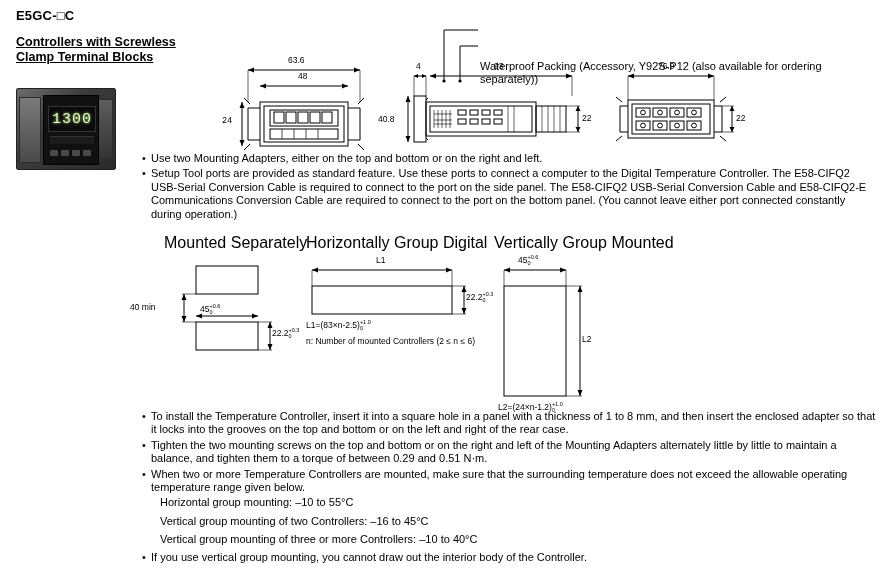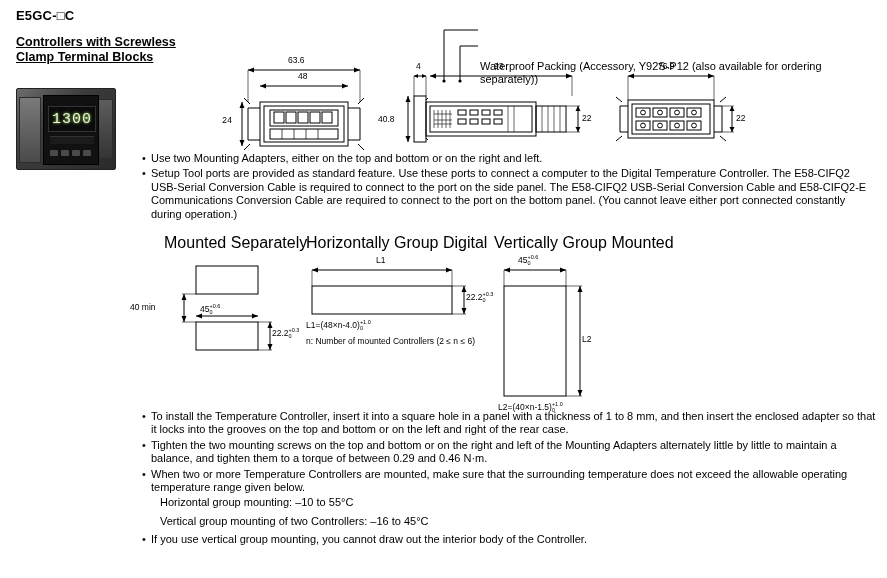--- a/index.html
+++ b/index.html
@@ -327,21 +327,21 @@
       <path d="M164,30 l-2.5,6 h5 z" fill="#000"></path>
       <path d="M164,58 l-2.5,-6 h5 z" fill="#000"></path>
       <line x1="152" y1="30" x2="166" y2="30" stroke="#000" stroke-width=".6"></line>
       <line x1="152" y1="58" x2="166" y2="58" stroke="#000" stroke-width=".6"></line>
     </svg>
     <div class="dim-txt" style="left:76px; top:-1px;">L1</div>
     <div class="dim-txt" style="left:166px; top:36px;">
       <span>22.2</span><span class="frac"><span style="display:block">+0.3</span><span style="display:block">0</span></span>
     </div>
     <div class="dim-txt" style="left:6px; top:64px;">
-      <span>L1=(48×n-4.0)</span><span class="frac"><span style="display:block">+1.0</span><span style="display:block">0</span></span>
+      <span>L1=(83×n-2.5)</span><span class="frac"><span style="display:block">+1.0</span><span style="display:block">0</span></span>
     </div>
     <div class="dim-txt" style="left:6px; top:80px;">n: Number of mounted Controllers (2 ≤ n ≤ 6)</div>
   </div>
 
   <div class="dwg" style="left:490px; top:256px;">
     <svg width="130" height="160" style="position:absolute; left:0; top:0;">
 
       <line x1="14" y1="14" x2="76" y2="14" stroke="#000" stroke-width="1"></line>
       <path d="M14,14 l6,-2.5 v5 z" fill="#000"></path>
       <path d="M76,14 l-6,-2.5 v5 z" fill="#000"></path>
@@ -354,41 +354,42 @@
       <path d="M90,30 l-2.5,6 h5 z" fill="#000"></path>
       <path d="M90,140 l-2.5,-6 h5 z" fill="#000"></path>
       <line x1="76" y1="30" x2="92" y2="30" stroke="#000" stroke-width=".6"></line>
       <line x1="76" y1="140" x2="92" y2="140" stroke="#000" stroke-width=".6"></line>
     </svg>
     <div class="dim-txt" style="left:28px; top:-1px;">
       <span>45</span><span class="frac"><span style="display:block">+0.6</span><span style="display:block">0</span></span>
     </div>
     <div class="dim-txt" style="left:92px; top:78px;">L2</div>
     <div class="dim-txt" style="left:8px; top:146px;">
-      <span>L2=(40×n-1.5)</span><span class="frac"><span style="display:block">+1.0</span><span style="display:block">0</span></span>
+      <span>L2=(24×n-1.2)</span><span class="frac"><span style="display:block">+1.0</span><span style="display:block">0</span></span>
     </div>
   </div>
 
 
   <div class="bullets" style="left:142px; top:410px; width:735px;">
     <div class="bullet-row">
       <div class="bullet-dot">•</div>
       <div class="bullet-text">To install the Temperature Controller, insert it into a square hole in a panel with a thickness of 1 to 8 mm, and then insert the enclosed adapter so that it locks into the grooves on the top and bottom or on the left and right of the rear case.</div>
     </div>
     <div class="bullet-row">
       <div class="bullet-dot">•</div>
-      <div class="bullet-text">Tighten the two mounting screws on the top and bottom or on the right and left of the Mounting Adapters alternately little by little to maintain a balance, and tighten them to a torque of between 0.29 and 0.46 N·m.</div>
+      <div class="bullet-text">Tighten the two mounting screws on the top and bottom or on the right and left of the Mounting Adapters alternately little by little to maintain a balance, and tighten them to a torque of between 0.29 and 0.51 N·m.</div>
     </div>
     <div class="bullet-row">
       <div class="bullet-dot">•</div>
       <div class="bullet-text">When two or more Temperature Controllers are mounted, make sure that the surrounding temperature does not exceed the allowable operating temperature range given below.</div>
     </div>
     <div class="indent" style="">
       <div style="margin-bottom:5px;">Horizontal group mounting: –10 to 55°C</div>
       <div style="margin-bottom:5px;">Vertical group mounting of two Controllers: –16 to 45°C</div>
+      <div style="margin-bottom:4px;">Vertical group mounting of three or more Controllers: –10 to 40°C</div>
     </div>
     <div class="bullet-row">
       <div class="bullet-dot">•</div>
       <div class="bullet-text">If you use vertical group mounting, you cannot draw out the interior body of the Controller.</div>
     </div>
   </div>
 
 </div>
 
 </body></html>

